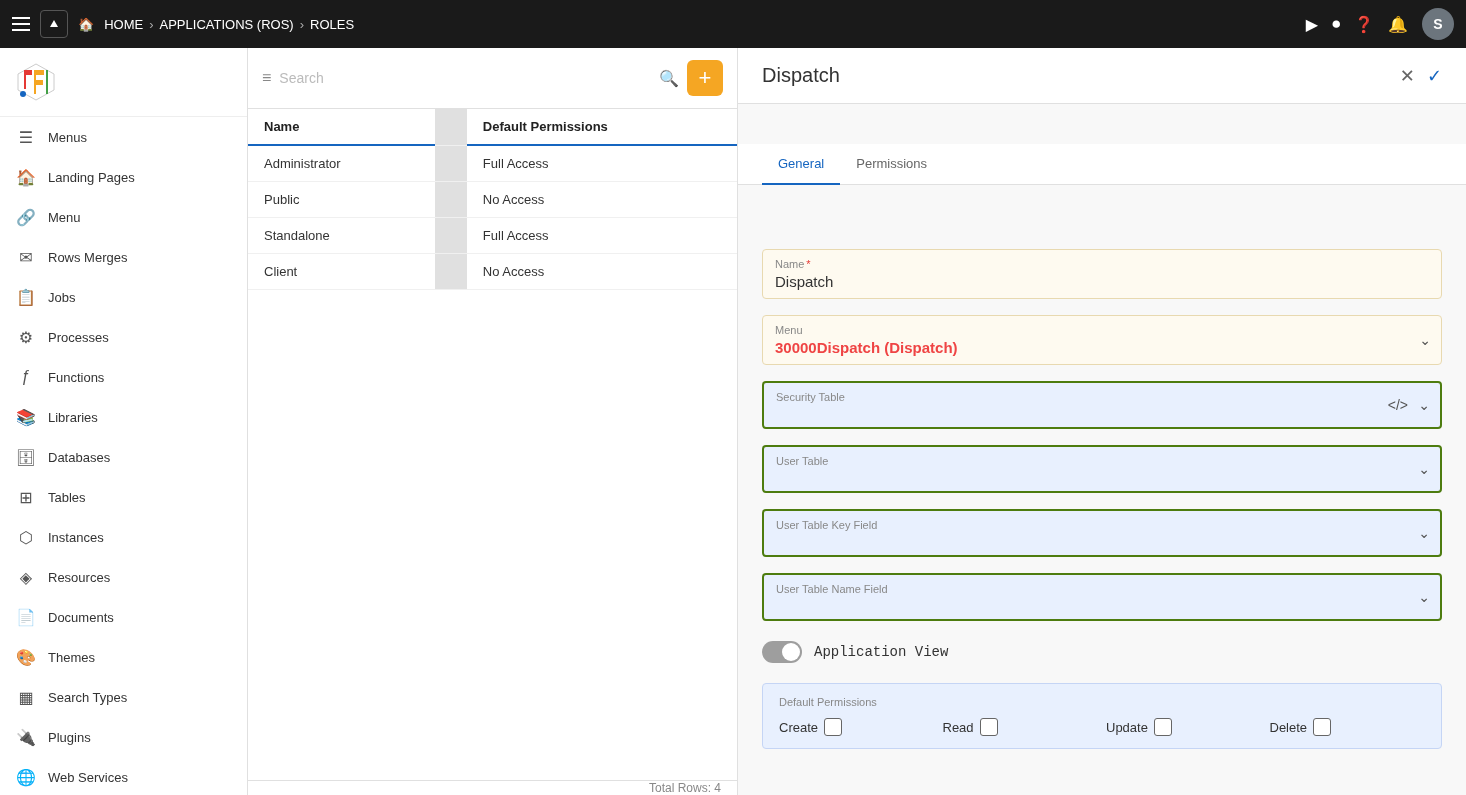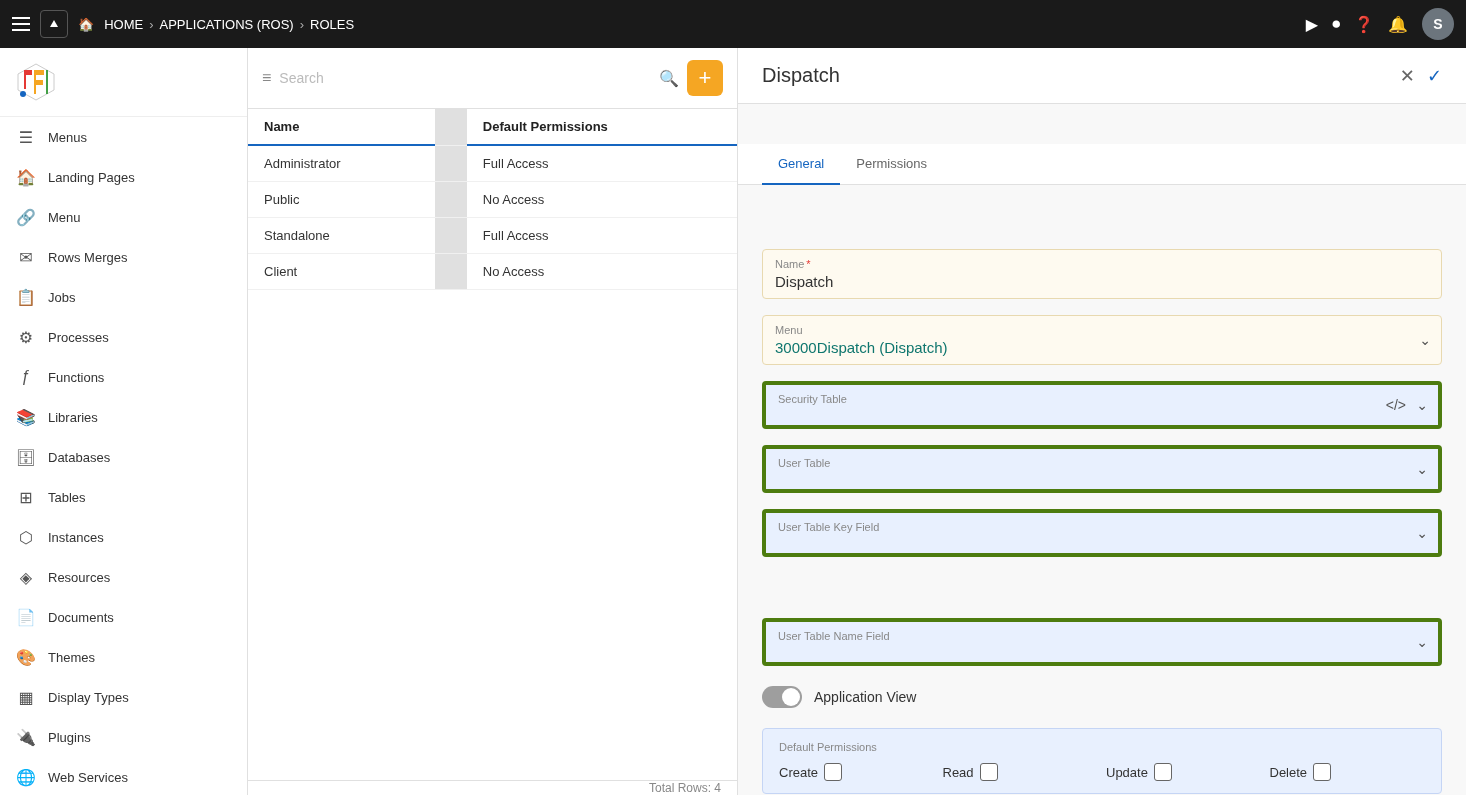--- a/index.html
+++ b/index.html
@@ -162,35 +162,35 @@
     .form-content { padding: 24px; display: flex; flex-direction: column; gap: 16px; }
     .form-field {
       background: #fefaf0;
       border: 1px solid #e8d9b0;
       border-radius: 4px;
       padding: 8px 12px;
       position: relative;
     }
     .form-field.blue {
       background: #e8f0fe;
-      border: 4px solid #4d7c0f;
+      border: 2px solid #4d7c0f;
     }
     .field-label {
       font-size: 11px;
       color: #888;
       margin-bottom: 3px;
       display: flex;
       align-items: center;
       gap: 2px;
     }
     .field-required { color: #e53935; }
     .field-value {
       font-size: 15px;
-      color: #0f766e;
-      font-weight: 400;
+      color: #ef4444;
+      font-weight: 700;
     }
     .field-dropdown-icon {
       position: absolute;
       right: 10px;
       top: 50%;
       transform: translateY(-50%);
       color: #555;
       cursor: pointer;
       font-size: 14px;
     }
@@ -203,20 +203,21 @@
       cursor: pointer;
       font-size: 13px;
     }
 
     
     .toggle-row {
       display: flex;
       align-items: center;
       gap: 12px;
       padding: 4px 0;
+      font-family: Liberation Mono, monospace;
     }
     .toggle {
       width: 40px;
       height: 22px;
       background: #9e9e9e;
       border-radius: 11px;
       position: relative;
       cursor: pointer;
     }
     .toggle-knob {
@@ -351,21 +352,21 @@
         <div class="sidebar-item">
       <span class="icon">📄</span>
       <span>Documents</span>
     </div>
         <div class="sidebar-item">
       <span class="icon">🎨</span>
       <span>Themes</span>
     </div>
         <div class="sidebar-item">
       <span class="icon">▦</span>
-      <span>Display Types</span>
+      <span>Search Types</span>
     </div>
         <div class="sidebar-item">
       <span class="icon">🔌</span>
       <span>Plugins</span>
     </div>
         <div class="sidebar-item">
       <span class="icon">🌐</span>
       <span>Web Services</span>
     </div>
       </div>
@@ -457,21 +458,21 @@
         <div class="field-value"></div>
         <span class="field-dropdown-icon">⌄</span>
       </div>
 
       <div class="form-field blue" style="position:relative; min-height: 48px;">
         <div class="field-label">User Table Key Field</div>
         <div class="field-value"></div>
         <span class="field-dropdown-icon">⌄</span>
       </div>
 
-      <div class="form-field blue" style="position:relative; min-height: 48px; margin-top: 45px;">
+      <div class="form-field blue" style="position:relative; min-height: 48px;">
         <div class="field-label">User Table Name Field</div>
         <div class="field-value"></div>
         <span class="field-dropdown-icon">⌄</span>
       </div>
 
       <div class="toggle-row">
         <div class="toggle">
           <div class="toggle-knob"></div>
         </div>
         <span class="toggle-label">Application View</span>

